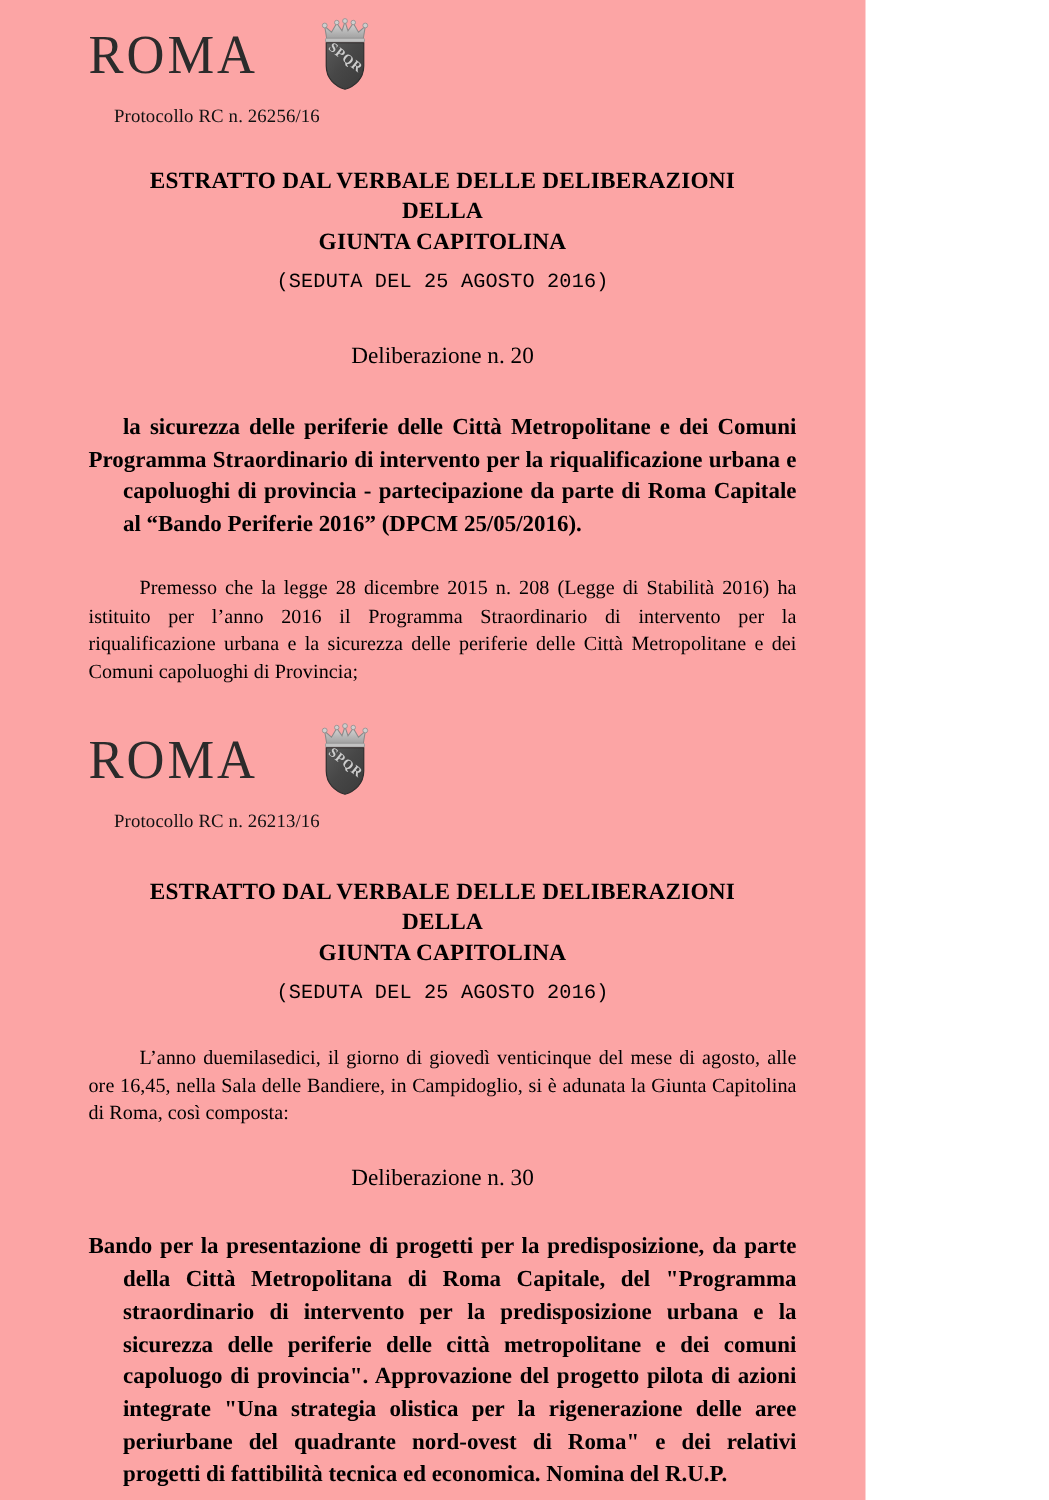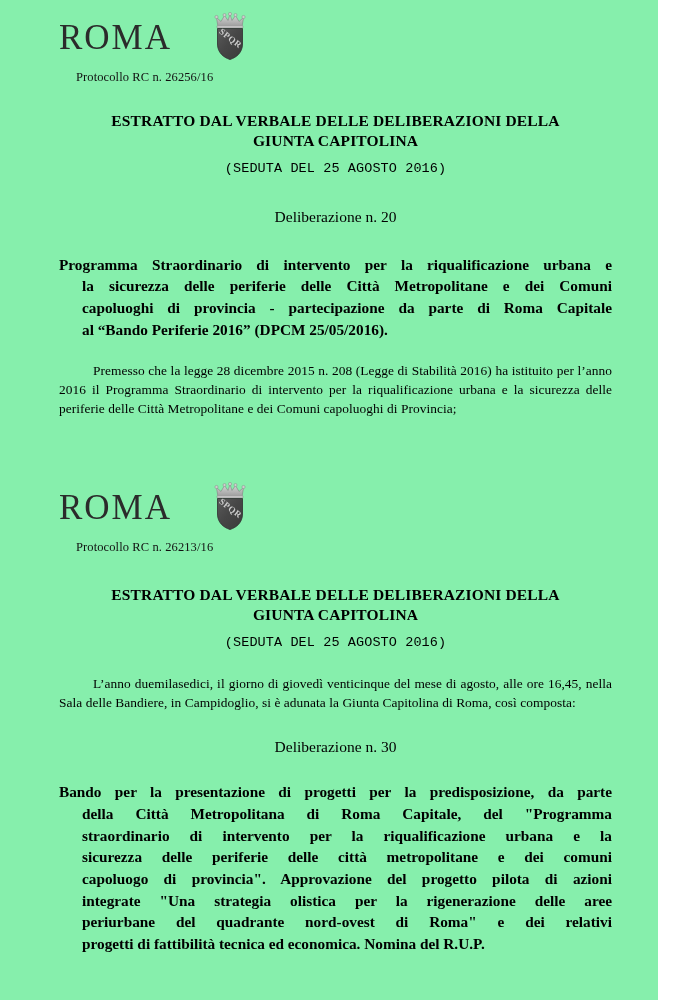--- a/index.html
+++ b/index.html
@@ -18,22 +18,22 @@
   }
 
   .doc {
     position: relative;
     width: 699px;
   }
 
   
   .page {
     position: relative;
-    width: 658px;
-    background: #86efac;
+    width: 577px;
+    background: #fca5a5;
     overflow: hidden;
   }
   .page-1 { height: 470px; }
   .page-2 { height: 530px; }
 
   .page-inner {
     position: relative;
     padding: 0 46px 0 59px;
   }
 
@@ -192,22 +192,22 @@
 
       <div class="doc-subtitle">(SEDUTA DEL 25 AGOSTO 2016)</div>
 
       <div class="sp-30"></div>
 
       <div class="delib-number">Deliberazione n. 20</div>
 
       <div class="sp-26"></div>
 
       <div class="title-block">
+        <span class="hang" style="padding-left: 23px;">la sicurezza delle periferie delle Città Metropolitane e dei Comuni</span>
         <span class="hang">Programma Straordinario di intervento per la riqualificazione urbana e</span>
-        <span class="hang" style="padding-left: 23px;">la sicurezza delle periferie delle Città Metropolitane e dei Comuni</span>
         <span class="hang" style="padding-left: 23px;">capoluoghi di provincia - partecipazione da parte di Roma Capitale</span>
         <span class="hang" style="padding-left: 23px; text-align-last: left; text-align: right;">al “Bando Periferie 2016” (DPCM 25/05/2016).</span>
       </div>
 
       <div class="sp-22"></div>
 
       <p class="body-par last-justify">Premesso che la legge 28 dicembre 2015 n. 208 (Legge di Stabilità 2016) ha istituito per l’anno 2016 il Programma Straordinario di intervento per la riqualificazione urbana e la sicurezza delle periferie delle Città Metropolitane e dei Comuni capoluoghi di Provincia;</p>
 
     </div>
   </div>
@@ -267,21 +267,21 @@
 
       <div class="sp-24"></div>
 
       <div class="delib-number">Deliberazione n. 30</div>
 
       <div class="sp-24"></div>
 
       <div class="title-block">
         <span class="hang">Bando per la presentazione di progetti per la predisposizione, da parte</span>
         <span class="hang" style="padding-left: 23px;">della Città Metropolitana di Roma Capitale, del "Programma</span>
-        <span class="hang" style="padding-left: 23px;">straordinario di intervento per la riqualificazione urbana e la</span>
+        <span class="hang" style="padding-left: 23px;">straordinario di intervento per la predisposizione urbana e la</span>
         <span class="hang" style="padding-left: 23px;">sicurezza delle periferie delle città metropolitane e dei comuni</span>
         <span class="hang" style="padding-left: 23px;">capoluogo di provincia". Approvazione del progetto pilota di azioni</span>
         <span class="hang" style="padding-left: 23px;">integrate "Una strategia olistica per la rigenerazione delle aree</span>
         <span class="hang" style="padding-left: 23px;">periurbane del quadrante nord-ovest di Roma" e dei relativi</span>
         <span class="hang" style="padding-left: 23px; text-align-last: left; text-align: right;">progetti di fattibilità tecnica ed economica. Nomina del R.U.P.</span>
       </div>
 
     </div>
   </div>
 

